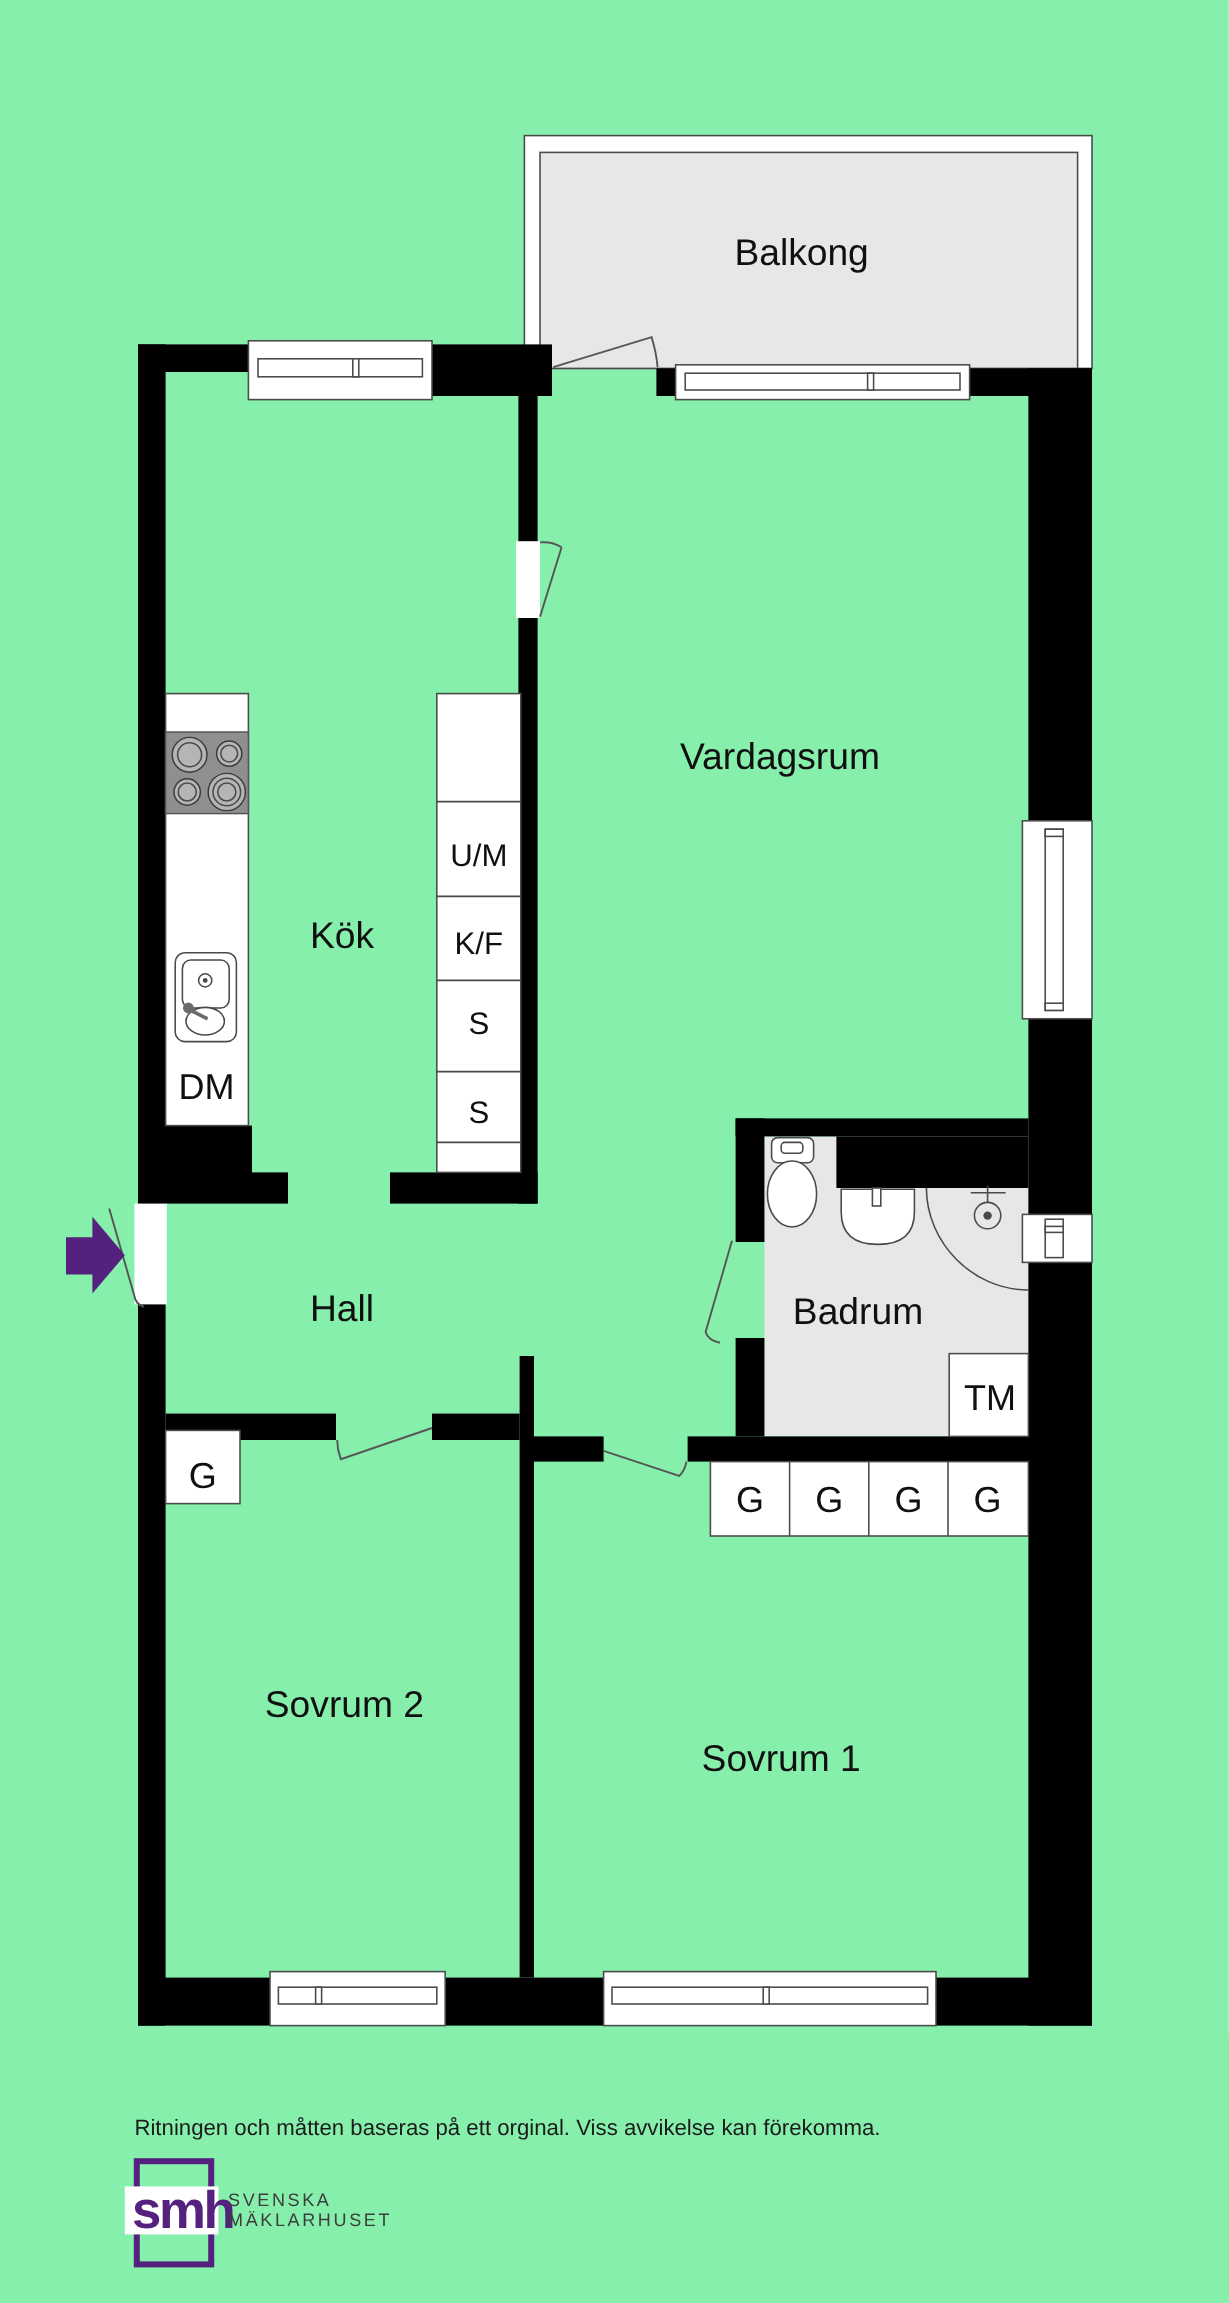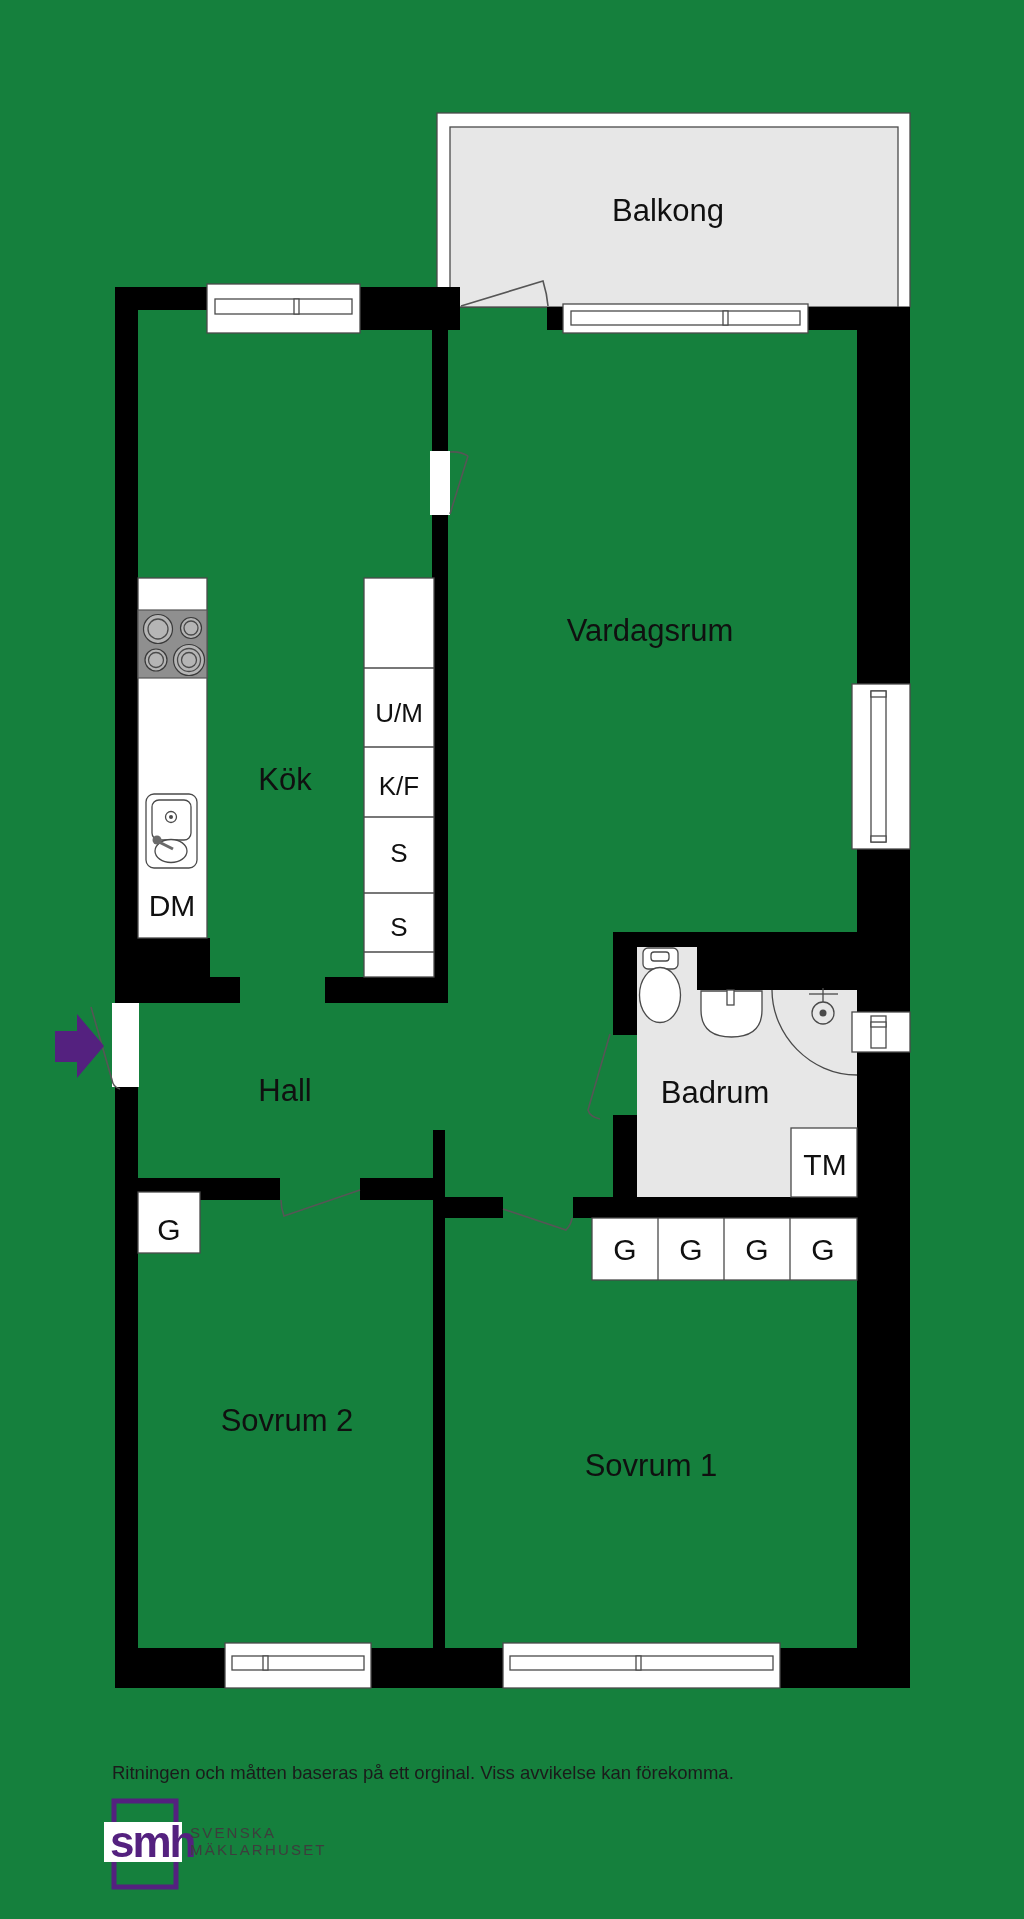--- a/index.html
+++ b/index.html
@@ -5,21 +5,21 @@
   :root{
     --wall:#000000;
     --fill:#e7e7e7;
     --line:#4a4a4a;
     --accent:#54217f;
     --text:#101010;
     --muted:#3d3d3d;
     --stove:#8f8f8f;
   }
   html,body{margin:0;padding:0;background:#ffffff;}
-  .stage{width:1024px;height:1919px;margin:0 auto;background:#15803d;}
+  .stage{width:1024px;height:1919px;margin:0 auto;background:#86efac;}
   svg{display:block;}
   .wall{fill:var(--wall);}
   .gray{fill:var(--fill);}
   .white{fill:#ffffff;}
   .fx{fill:#ffffff;stroke:var(--line);stroke-width:1.3;}
   .fx2{fill:none;stroke:var(--line);stroke-width:1.3;}
   .door{fill:none;stroke:#565656;stroke-width:1.6;}
   .lbl{font-family:"Liberation Sans",sans-serif;fill:var(--text);text-anchor:middle;}
   .room{font-size:31px;}
   .cab{font-size:26px;}

